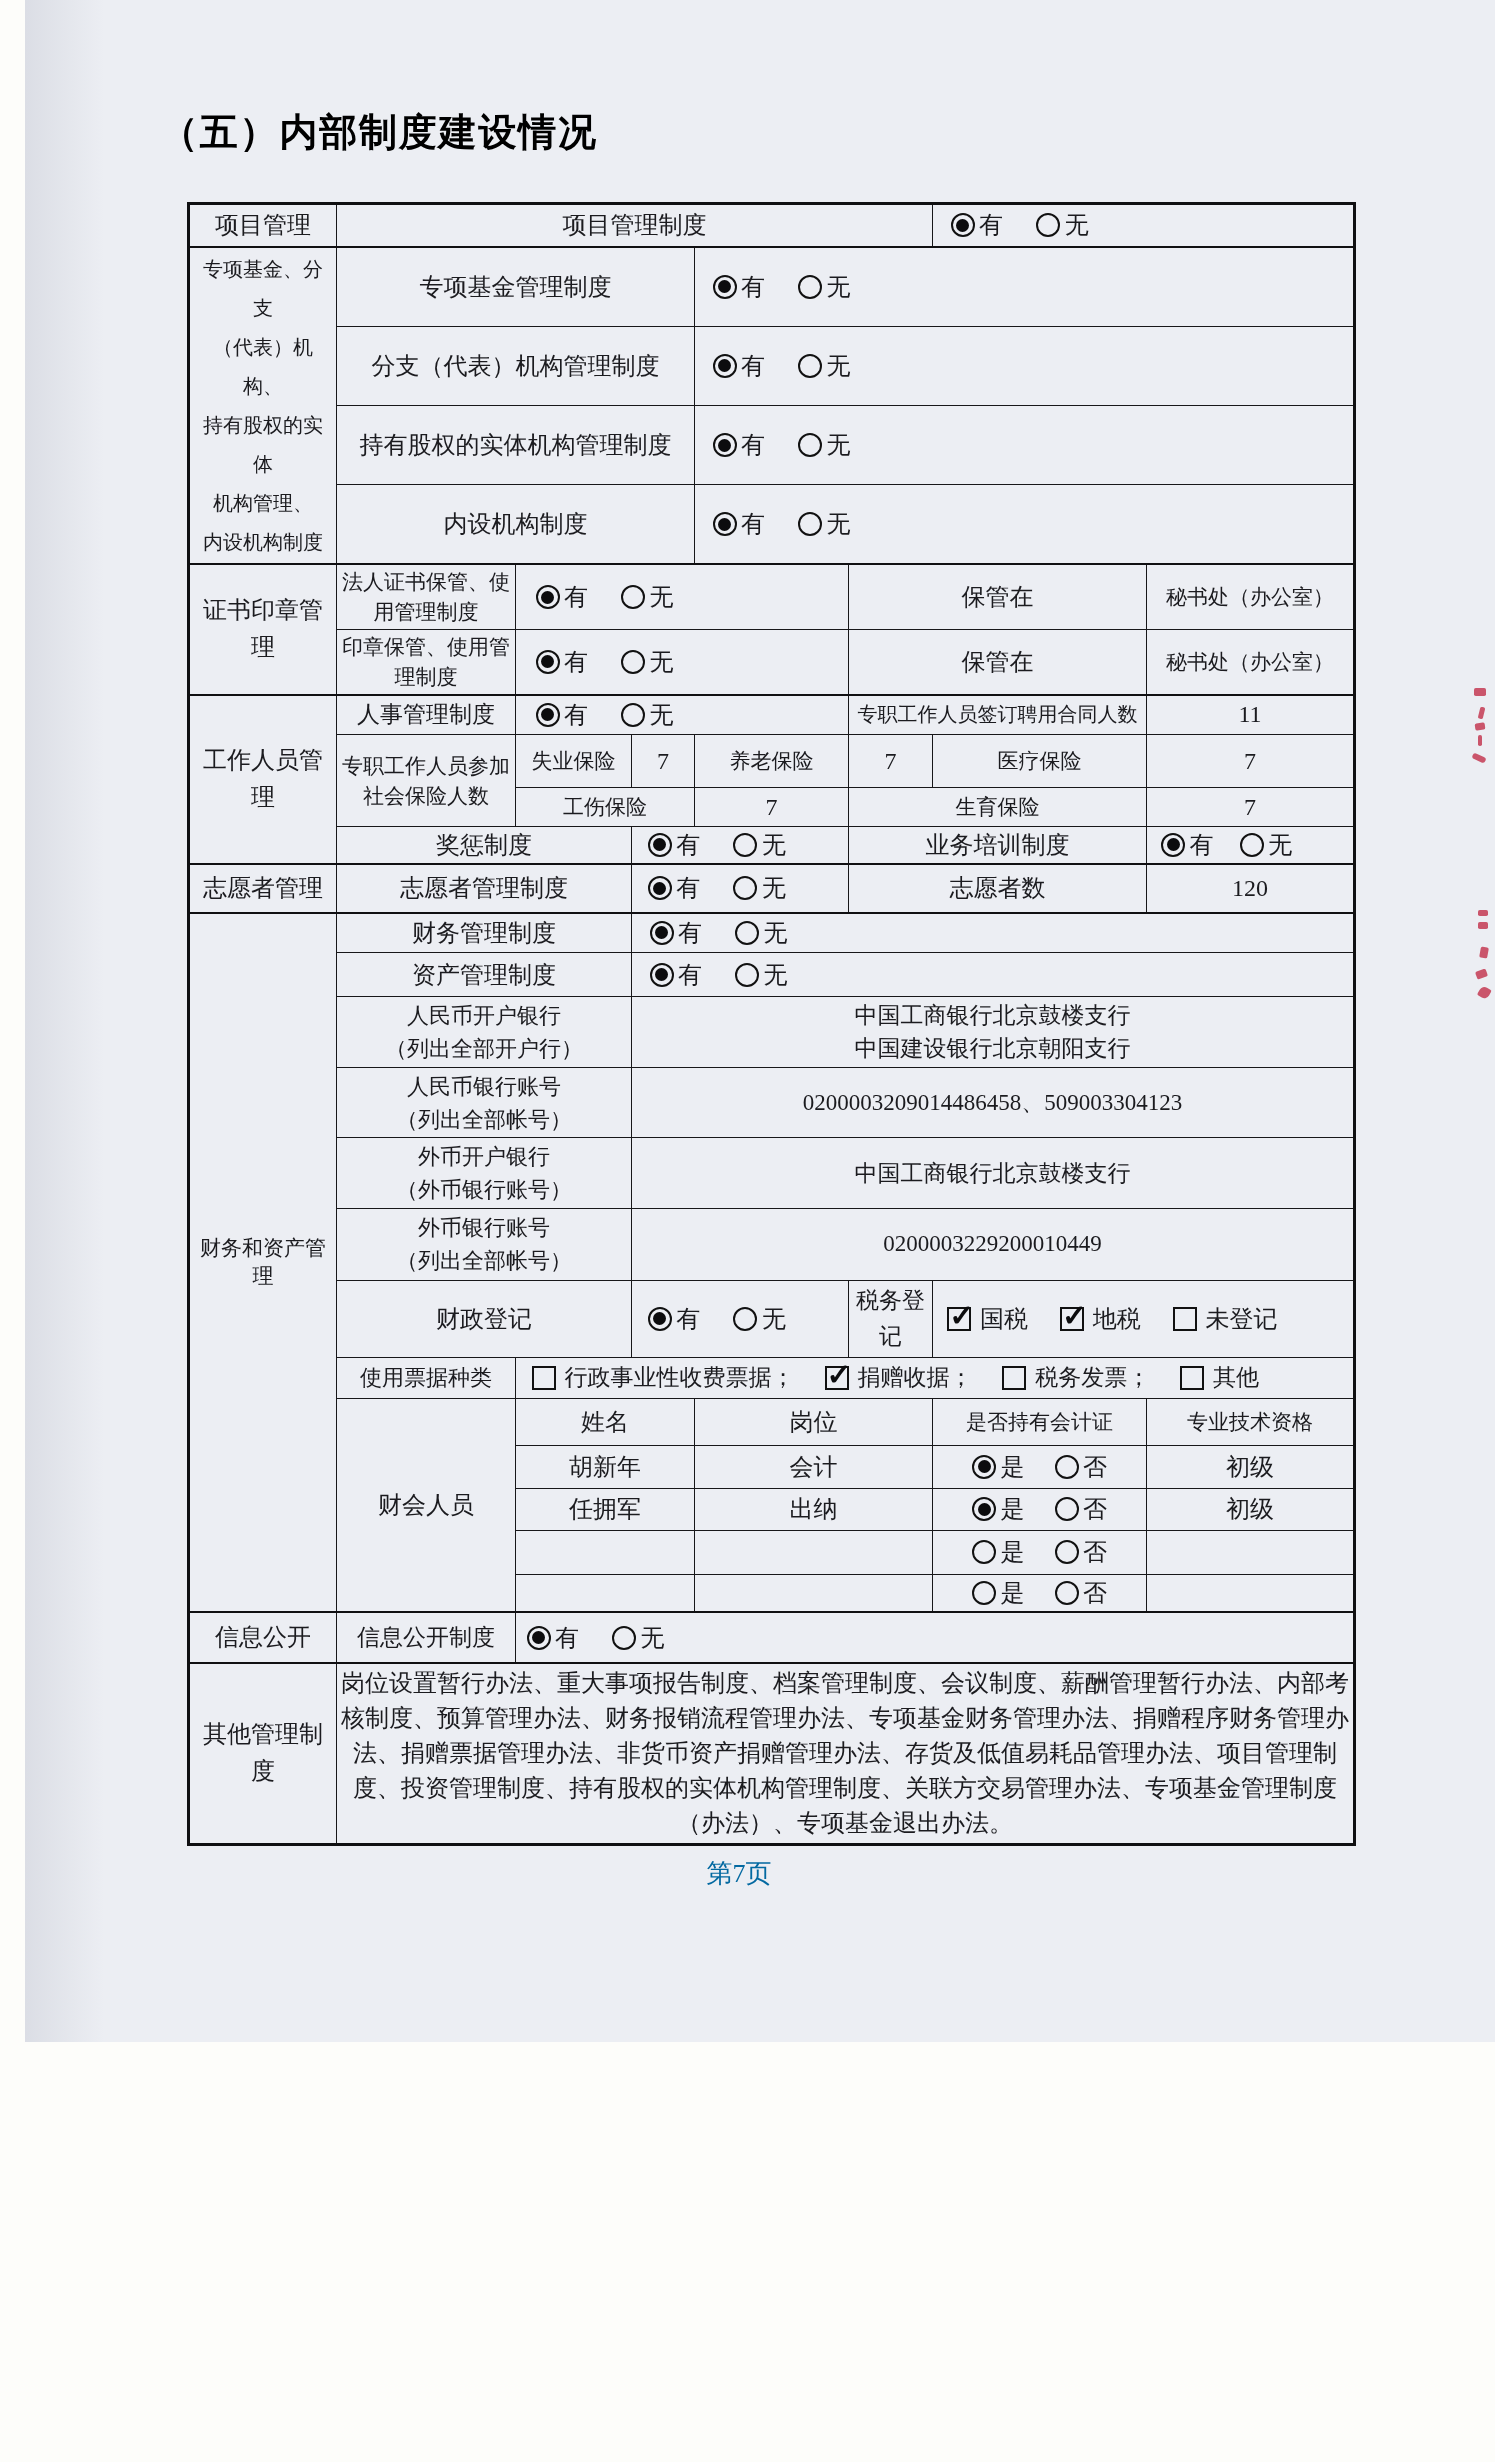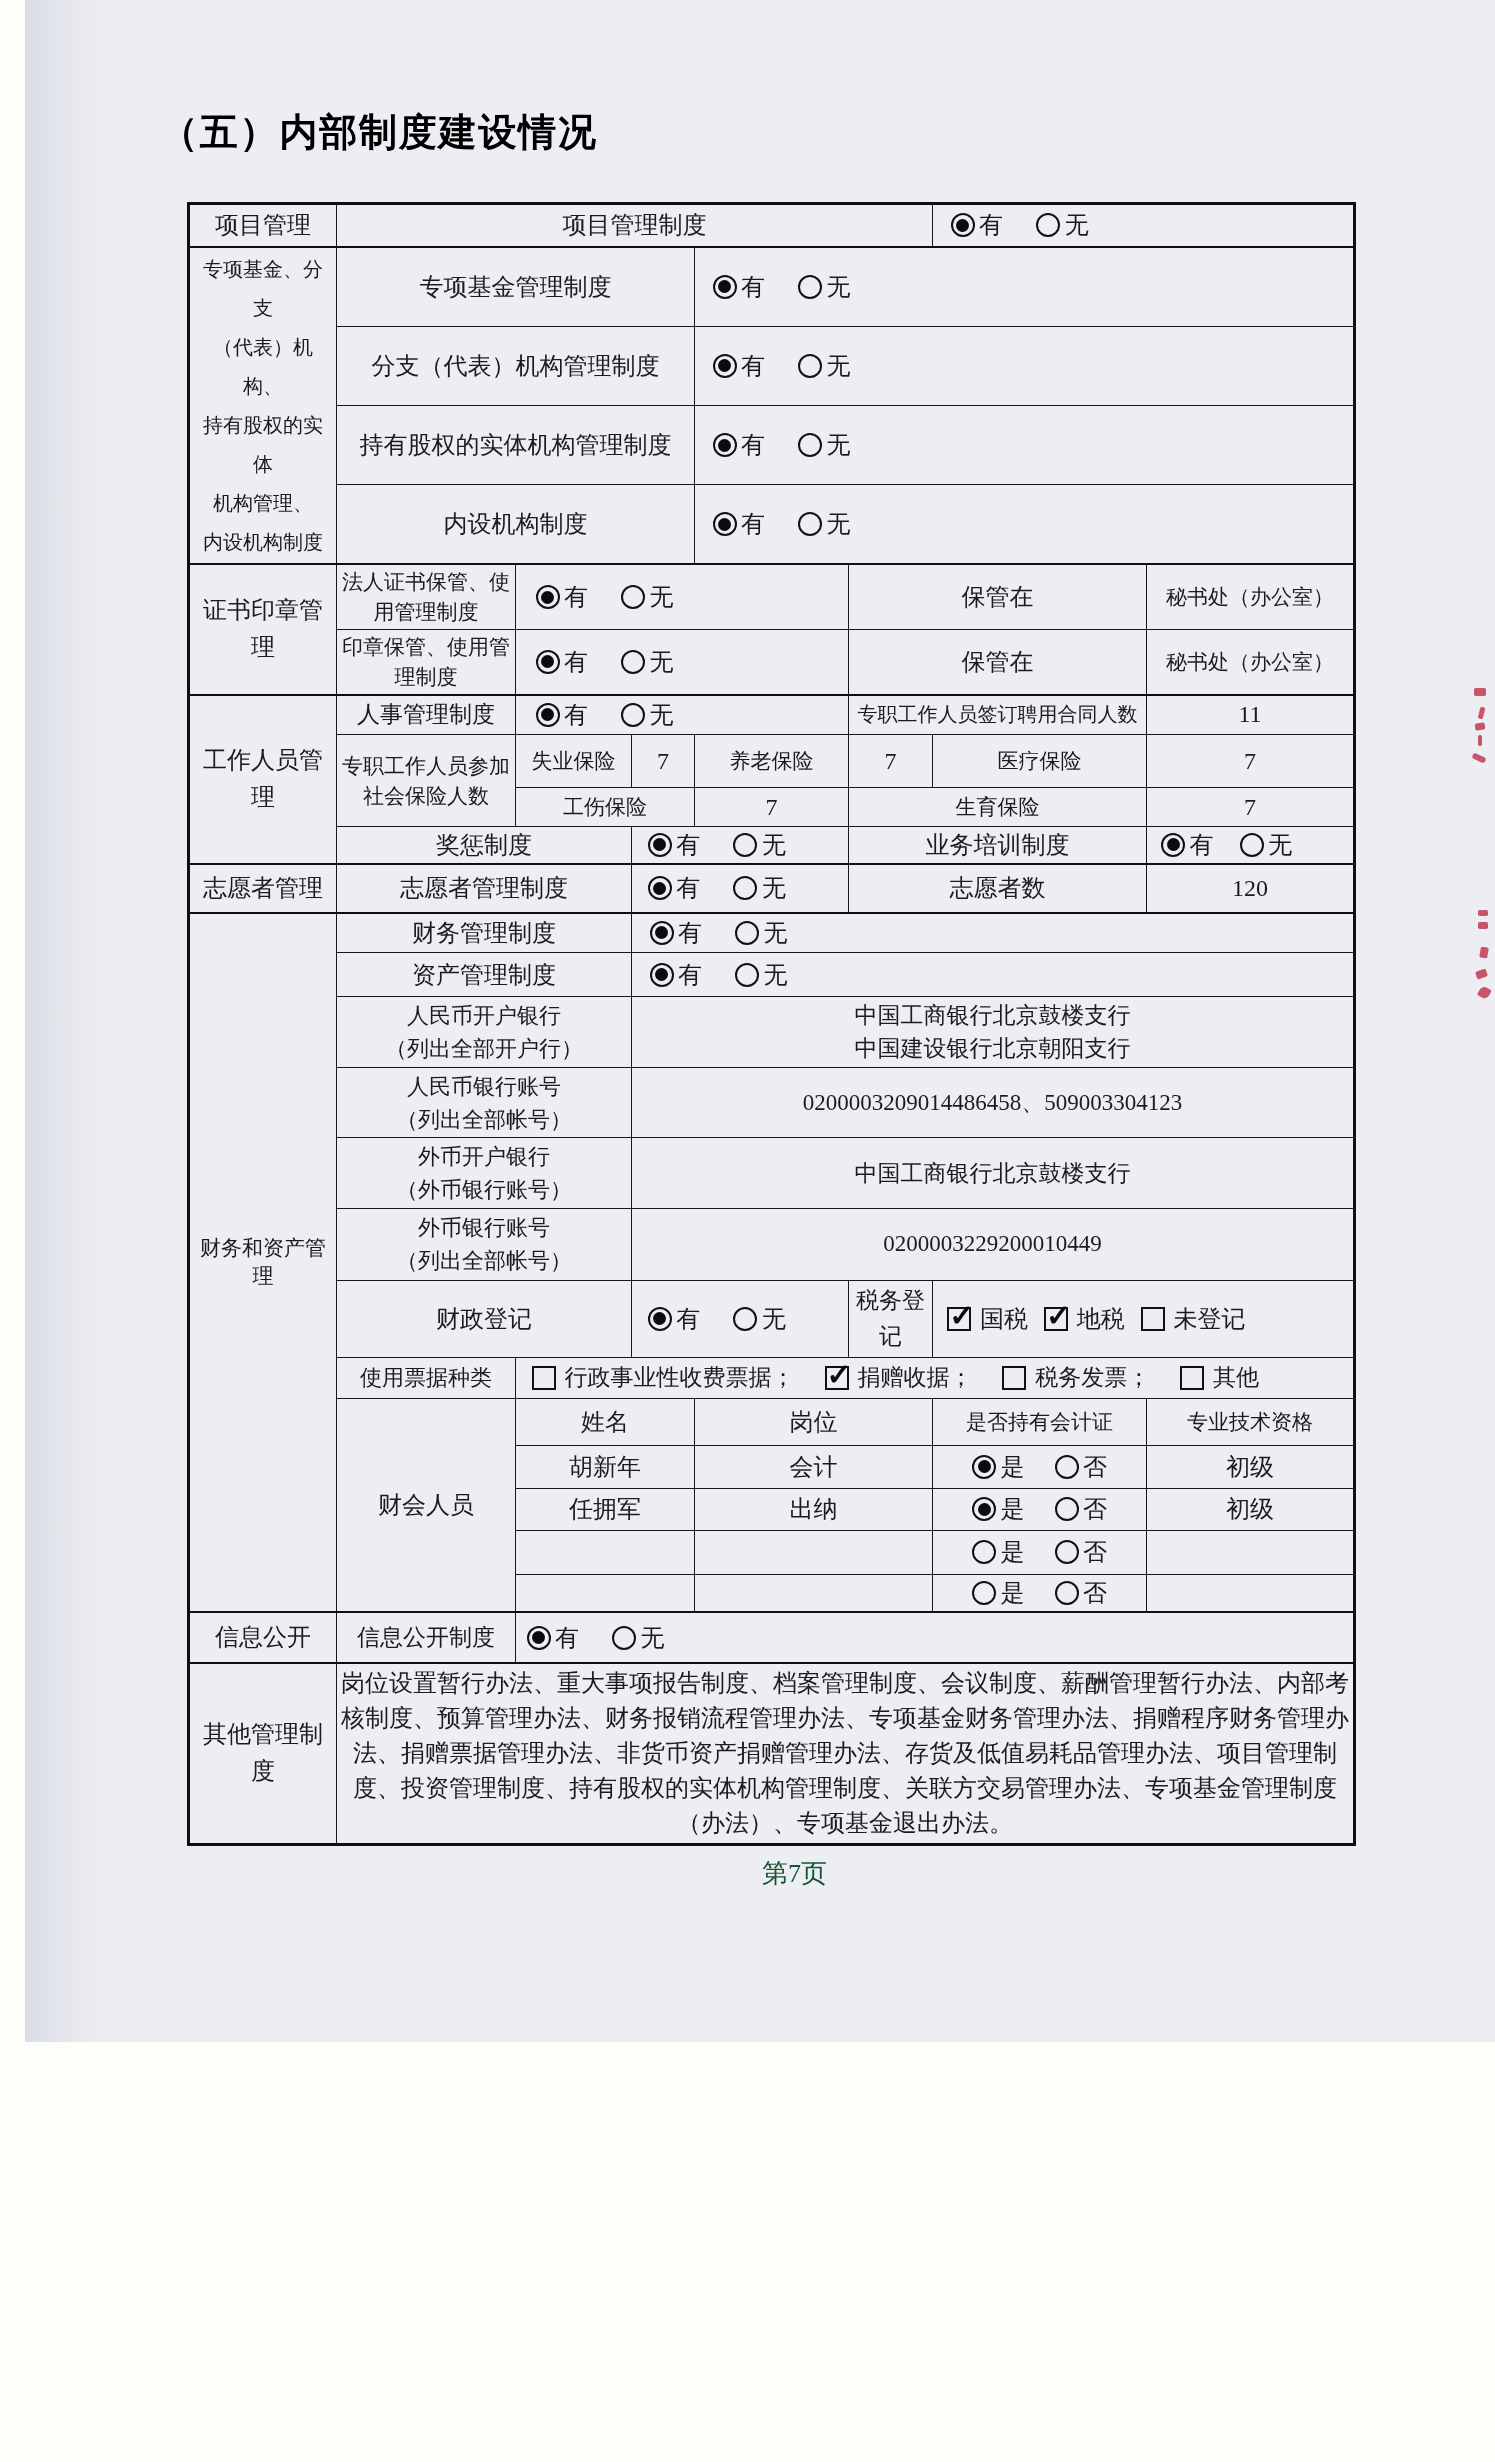--- a/index.html
+++ b/index.html
@@ -3,21 +3,21 @@
 <meta charset="utf-8">
 <style>
   html,body{margin:0;padding:0;}
   body{width:1495px;height:2462px;background:#fdfdfa;font-family:"Liberation Serif","DejaVu Serif",serif;color:#1b1b1f;}
   .page{position:relative;width:1495px;height:2462px;overflow:hidden;}
   .scan{position:absolute;left:24.6px;top:0;width:1470px;height:2042px;background:#eceef3;}
   .scan-shade{position:absolute;left:0;top:0;width:79px;height:2042px;
     background:linear-gradient(90deg,rgba(175,179,192,.28),rgba(175,179,192,0));}
   .title{position:absolute;left:160px;top:107px;font-family:"Liberation Sans","DejaVu Sans",sans-serif;
     font-weight:700;font-size:38px;letter-spacing:1.8px;color:#000000;}
-  .footer{position:absolute;left:651px;top:1856px;width:176px;text-align:right;font-size:26px;color:#14532d;}
+  .footer{position:absolute;left:651px;top:1856px;width:176px;text-align:center;font-size:26px;color:#0369a1;}
 
   table.form{position:absolute;left:187px;top:202px;border-collapse:collapse;table-layout:fixed;width:1165px;
     font-size:24px;color:#1b1b1f;}
   table.form td{border:1.8px solid #171719;padding:1.8px 3.5px;text-align:center;vertical-align:middle;overflow:hidden;}
   table.form{border:3.5px solid #101012;}
   tr.sec>td{border-top:2.6px solid #101012;}
   .pre{white-space:pre-line;}
   .lt{text-align:left;}
   .pl8{padding-left:7px;}
   .grp{line-height:1.55;}
@@ -350,21 +350,21 @@
           <span class="gap"></span>
           <span class="pair">
                 <span class="ro"></span>
                 <span class="rl">无</span>
               </span>
         </div>
       </td>
       <td class="pre" style="font-size:23px;line-height:36px">税务登
 记</td>
       <td colspan="2">
-        <div class="cbrow" style="padding-left:10.6px;gap:16px">
+        <div class="cbrow" style="padding-left:10.6px;gap:32px">
           <span class="cbi">
                 <span class="cb checked"></span>
                 <span>国税</span>
               </span>
           <span class="cbi">
                 <span class="cb checked"></span>
                 <span>地税</span>
               </span>
           <span class="cbi">
                 <span class="cb"></span>

